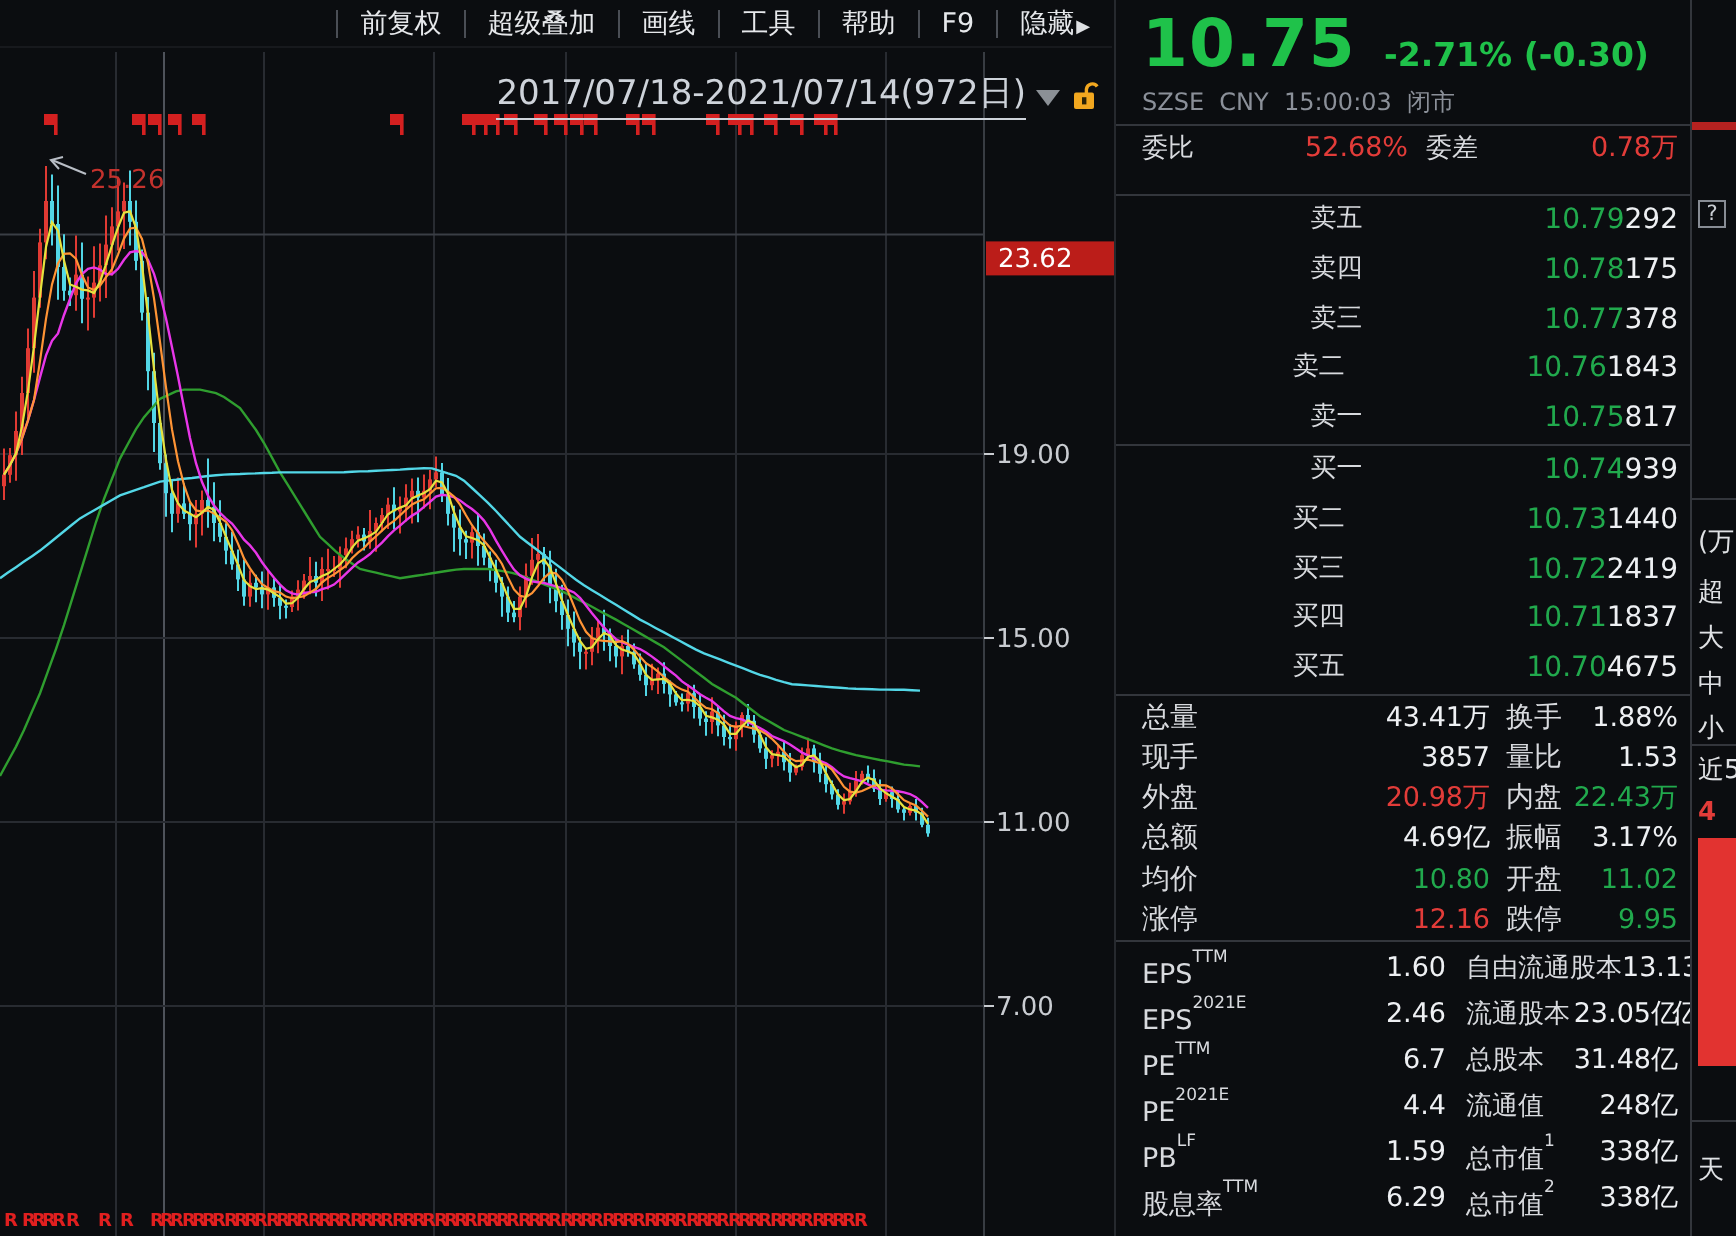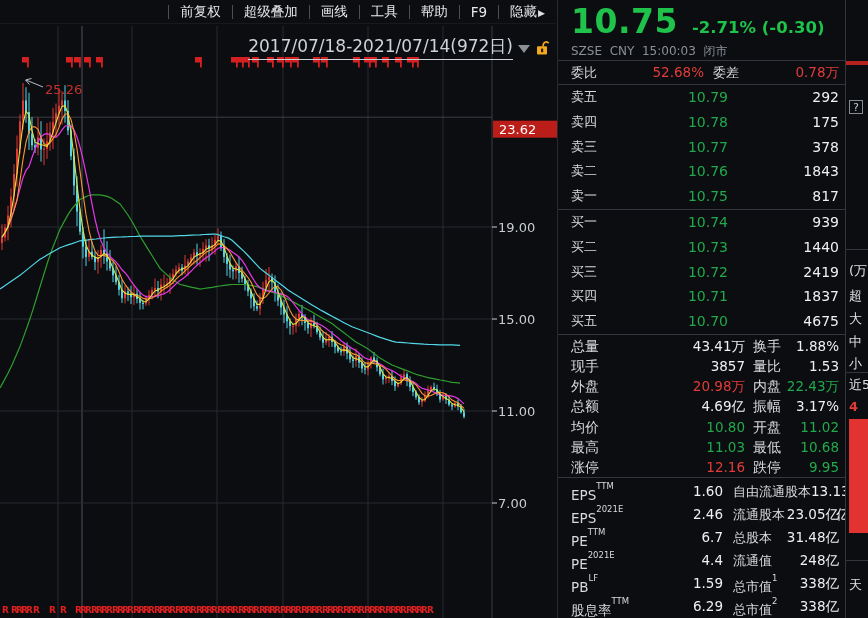--- a/index.html
+++ b/index.html
@@ -25,21 +25,21 @@
   
   #right-panel { position:absolute; left:557px; top:0; width:288px; height:618px;
     background:#0b0d10; border-left:1px solid #26292e; display:flex; flex-direction:column; }
   .rp-header { height:62px; padding:2px 6px 0 13px; position:relative; }
   .rp-price { font-size:33px; font-weight:bold; color:#1fc24a; letter-spacing:0.5px; line-height:40px; display:inline-block; }
   .rp-change { display:inline-block; margin-left:9px; font-size:16.5px; font-weight:bold; color:#1fc24a; }
   .rp-sub { margin-top:1px; font-size:12px; color:#8b9099; white-space:pre; }
 
   .weibi-row { height:36px; line-height:23px; border-top:1px solid #33363c; border-bottom:1px solid #33363c;
     display:grid; grid-template-columns:57px 76px 46px 1fr; padding:0 6px 0 13px; font-size:13.5px; }
-  .ob-rows { display:flex; flex-direction:column; }
+  .ob-rows { display:flex; flex-direction:column;align-items:flex-end; }
   .ob-row { height:24.8px; line-height:24.8px; display:grid; grid-template-columns:58px 99px 1fr;
     padding:0 6px 0 13px; font-size:14px; }
   .ob-label { color:#d8dade; font-size:13px; }
   .ta-r { text-align:right; }
   .sec-div { border-bottom:1px solid #33363c; }
 
   .stats { padding:1px 6px 0 13px; }
   .st-row { height:20.15px; line-height:20.15px; display:grid; grid-template-columns:57px 117px auto 1fr; font-size:13.5px; }
   .st-label { color:#d8dade; font-size:14px; }
 
@@ -661,26 +661,20 @@
           <span class="st-label" style="padding-left: 8px;">振幅</span>
           <span class="ta-r c-w">3.17%</span>
         </div>
         <div class="st-row">
           <span class="st-label">均价</span>
           <span class="ta-r c-g">10.80</span>
           <span class="st-label" style="padding-left: 8px;">开盘</span>
           <span class="ta-r c-g">11.02</span>
         </div>
         <div class="st-row">
-          <span class="st-label">最高</span>
-          <span class="ta-r c-g">11.03</span>
-          <span class="st-label" style="padding-left: 8px;">最低</span>
-          <span class="ta-r c-g">10.68</span>
-        </div>
-        <div class="st-row">
           <span class="st-label">涨停</span>
           <span class="ta-r c-r">12.16</span>
           <span class="st-label" style="padding-left: 8px;">跌停</span>
           <span class="ta-r c-g">9.95</span>
         </div>
       </div>
 
     <div class="funda" id="funda">
         <div class="fd-row">
           <span class="fd-label">EPS<sup class="sp">TTM</sup></span>

